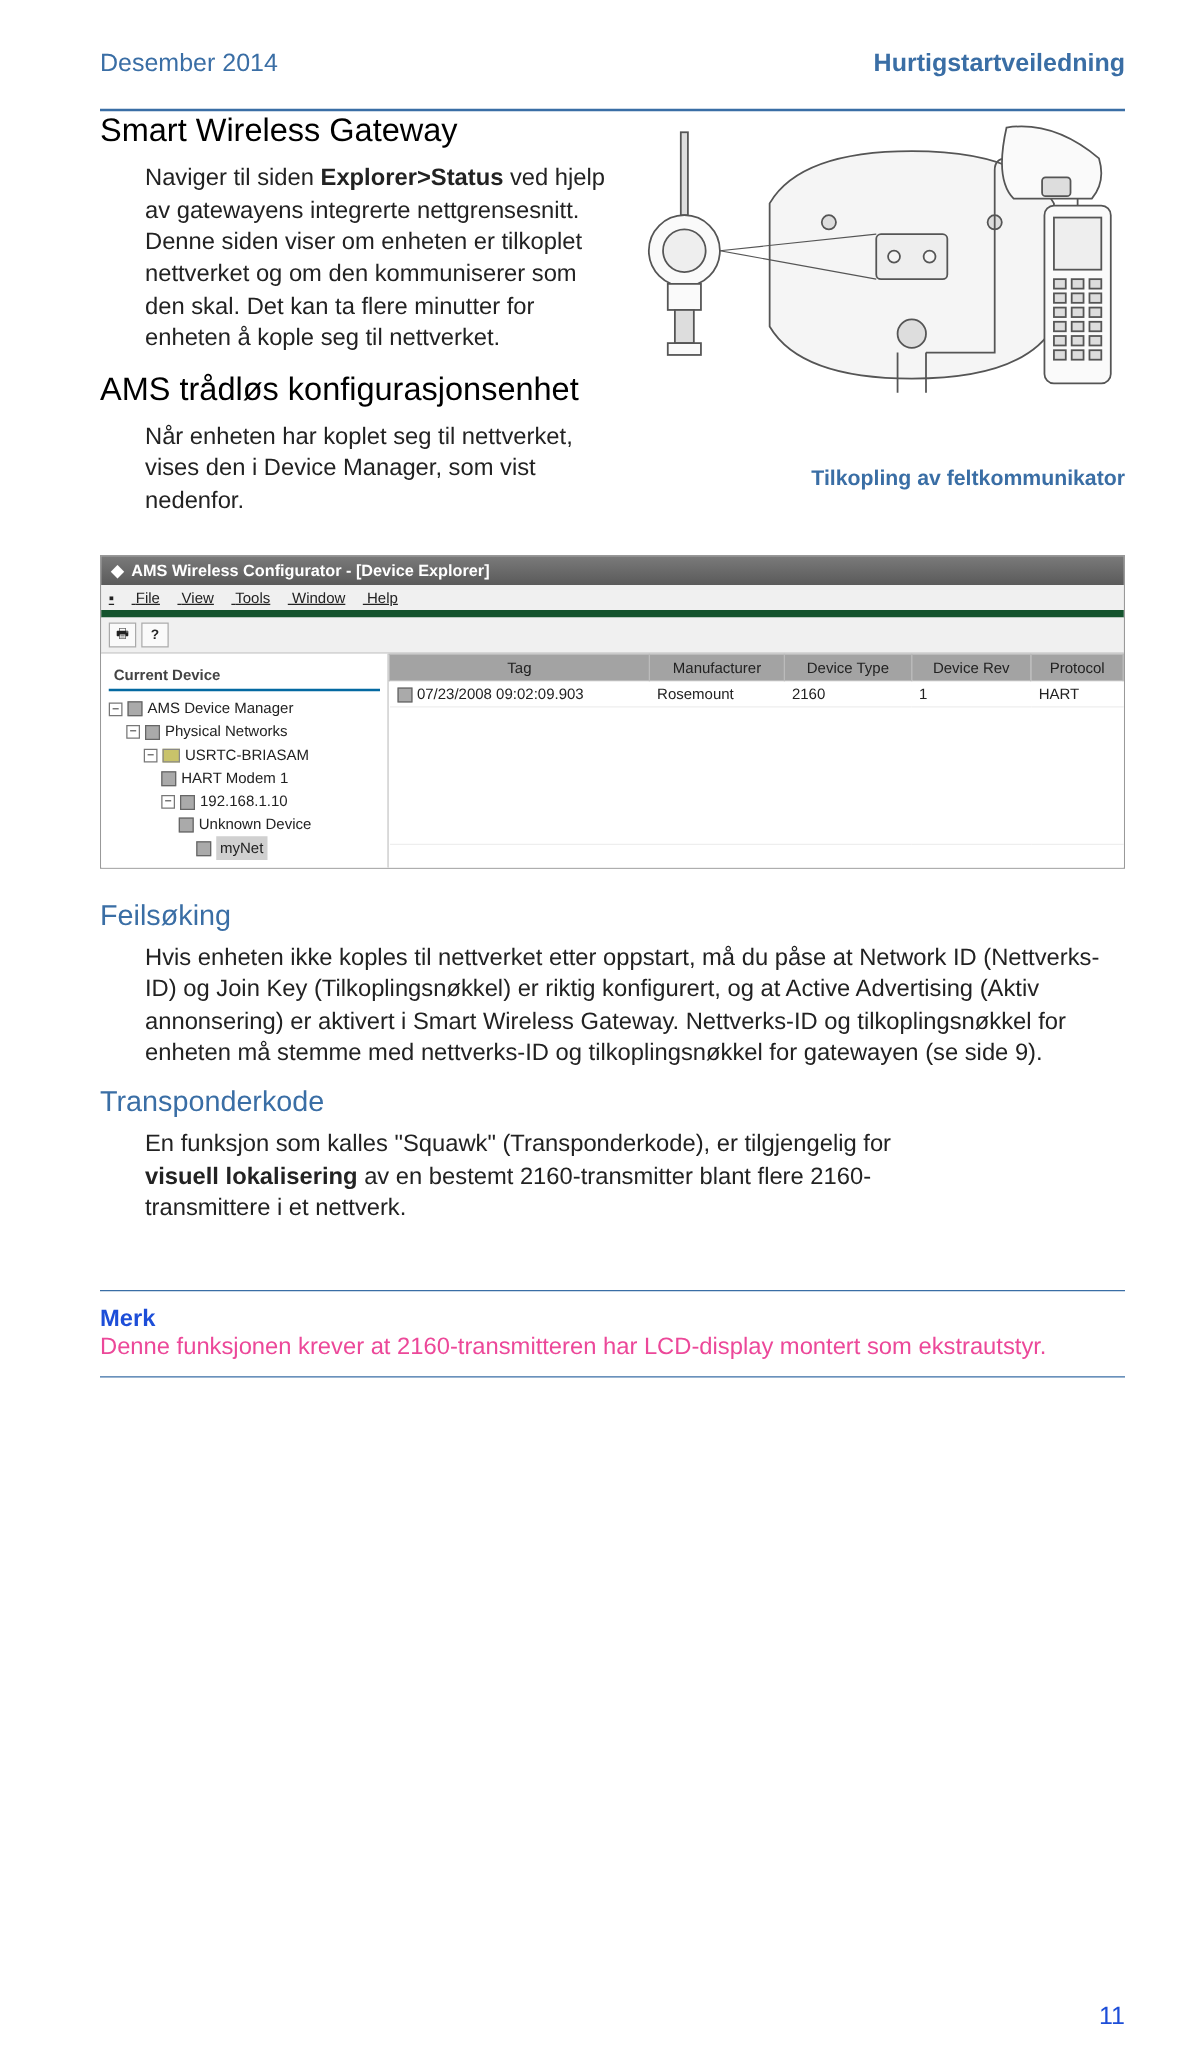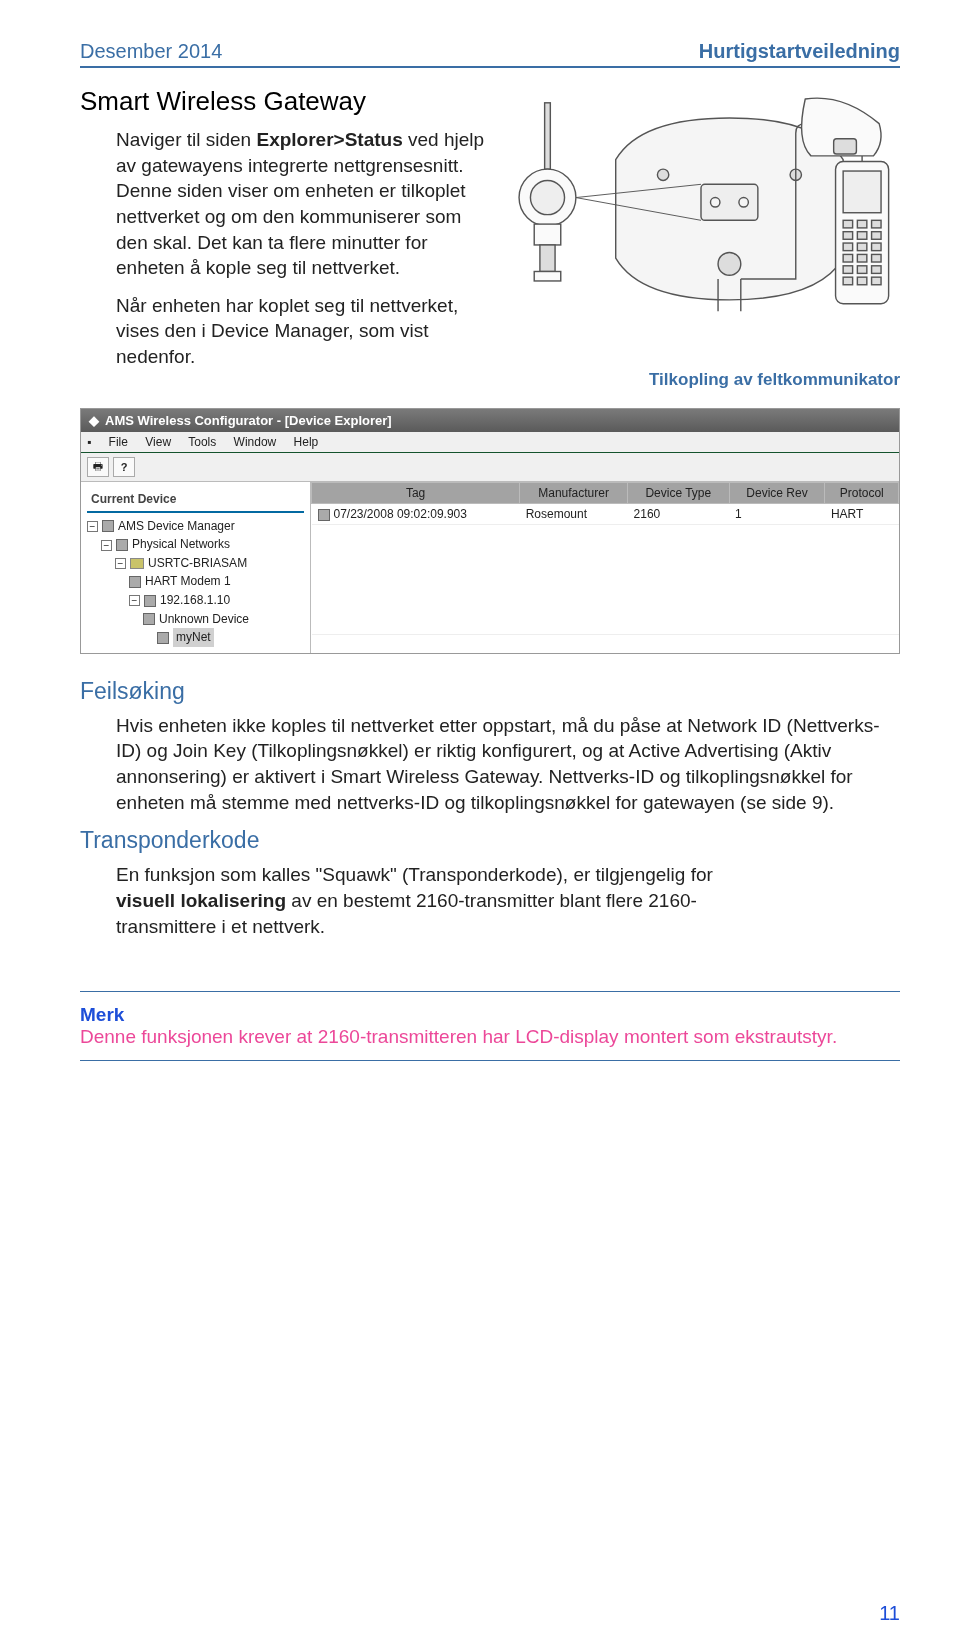--- a/index.html
+++ b/index.html
@@ -10,22 +10,21 @@
     font-family: Georgia, 'Times New Roman', serif;
     color: #333;
     padding: 40px 60px 30px 80px;
     position: relative;
   }
   .header {
     display: flex;
     justify-content: space-between;
     align-items: baseline;
     border-bottom: 2px solid #3a6ea5;
-    padding-bottom: 3px;
-    margin-bottom: 18px;
+    padding-bottom: 24px;
   }
   .header-left { color: #3a6ea5; font-size: 20px; font-family: Arial, sans-serif; }
   .header-right { color: #3a6ea5; font-weight: bold; font-size: 20px; font-family: Arial, sans-serif; }
   .section-title {
     color: #000000;
     font-size: 26px;
     font-family: Arial, sans-serif;
     margin-bottom: 10px;
     font-weight: normal;
   }
@@ -79,21 +78,22 @@
     padding: 4px 8px;
     font-weight: bold;
     font-size: 13px;
     display: flex;
     align-items: center;
     gap: 6px;
   }
   .menubar {
     background: #f0f0f0;
     padding: 3px 6px;
-    border-bottom: 1px solid #14532d;
+    border-bottom: 6px solid #14532d;
+    text-decoration: underline;
   }
   .menubar span { margin-right: 14px; }
   .toolbar {
     background: #f0f0f0;
     padding: 4px 6px;
     border-bottom: 1px solid #bbb;
     display: flex;
     gap: 4px;
   }
   .toolbar-btn {
@@ -189,20 +189,21 @@
 <div class="header">
   <div class="header-left">Desember 2014</div>
   <div class="header-right">Hurtigstartveiledning</div>
 </div>
 
 <div class="two-col">
   <div class="col-left">
     <h2 class="section-title">Smart Wireless Gateway</h2>
     <p class="body-text" id="s1p">Naviger til siden <b>Explorer&gt;Status</b> ved hjelp av gatewayens integrerte nettgrensesnitt. Denne siden viser om enheten er tilkoplet nettverket og om den kommuniserer som den skal. Det kan ta flere minutter for enheten å kople seg til nettverket.</p>
 
+    <h2 class="section-title">AMS trådløs konfigurasjonsenhet</h2>
     <p class="body-text">Når enheten har koplet seg til nettverket, vises den i Device Manager, som vist nedenfor.</p>
   </div>
 
   <div class="col-right">
     <div class="illustration">
       <svg viewBox="0 0 420 280" width="100%" height="100%">
 
         <g stroke="#555" stroke-width="1.5" fill="#fafafa">
           <rect x="45" y="10" width="6" height="70" fill="#ddd"></rect>
           <circle cx="48" cy="110" r="30"></circle>

